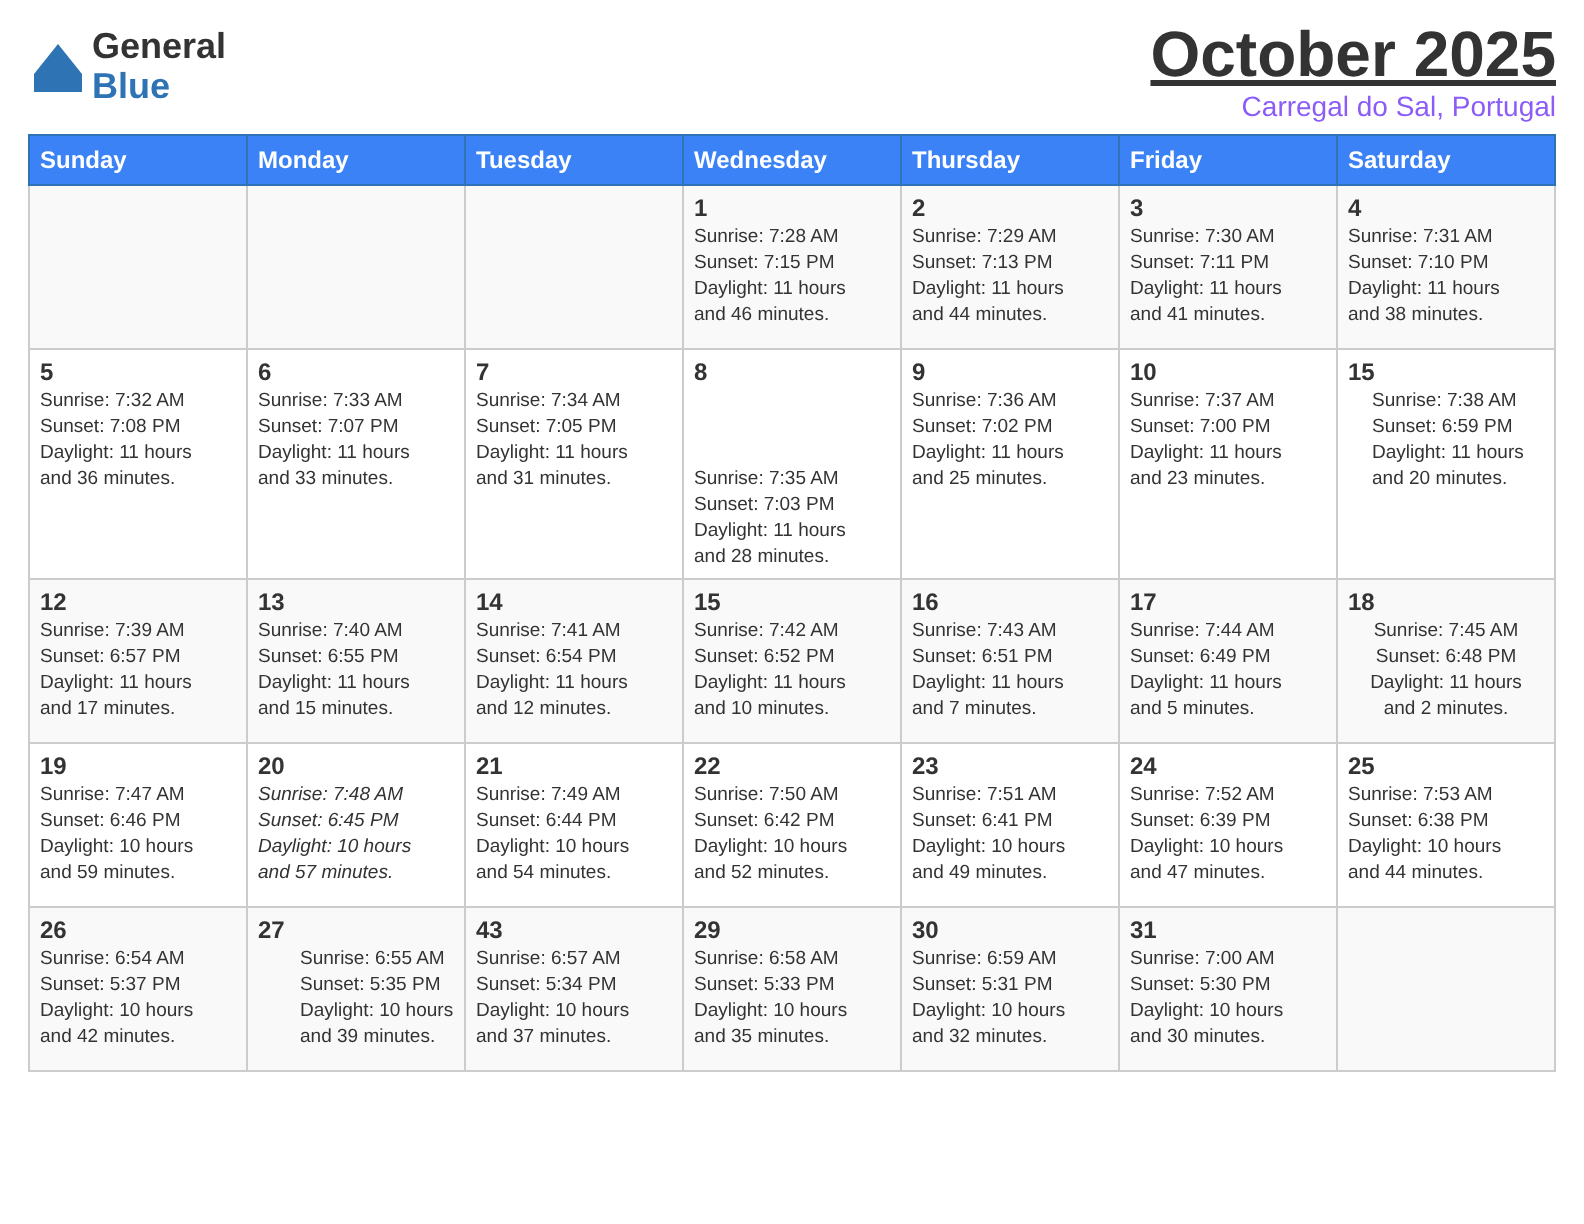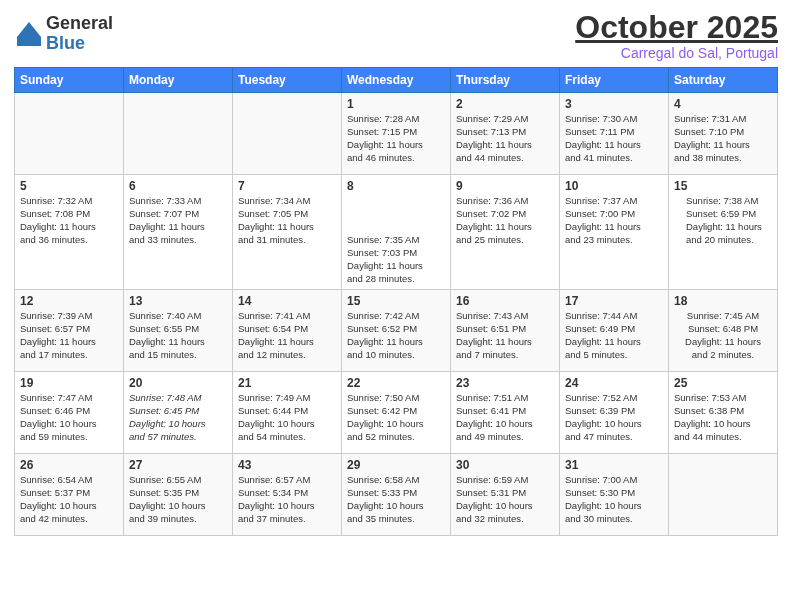--- a/index.html
+++ b/index.html
@@ -327,21 +327,21 @@
         <tr>
           <td>
             <div class="day-number">26</div>
             <div class="day-info" style="white-space: pre-line;">Sunrise: 6:54 AM
 Sunset: 5:37 PM
 Daylight: 10 hours
 and 42 minutes.</div>
           </td>
           <td>
             <div class="day-number">27</div>
-            <div class="day-info" style="white-space: pre-line;">Sunrise: 6:55 AM
+            <div class="day-info" style="white-space: pre-line; margin-left: 21px;">Sunrise: 6:55 AM
 Sunset: 5:35 PM
 Daylight: 10 hours
 and 39 minutes.</div>
           </td>
           <td>
             <div class="day-number">43</div>
             <div class="day-info" style="white-space: pre-line;">Sunrise: 6:57 AM
 Sunset: 5:34 PM
 Daylight: 10 hours
 and 37 minutes.</div>

